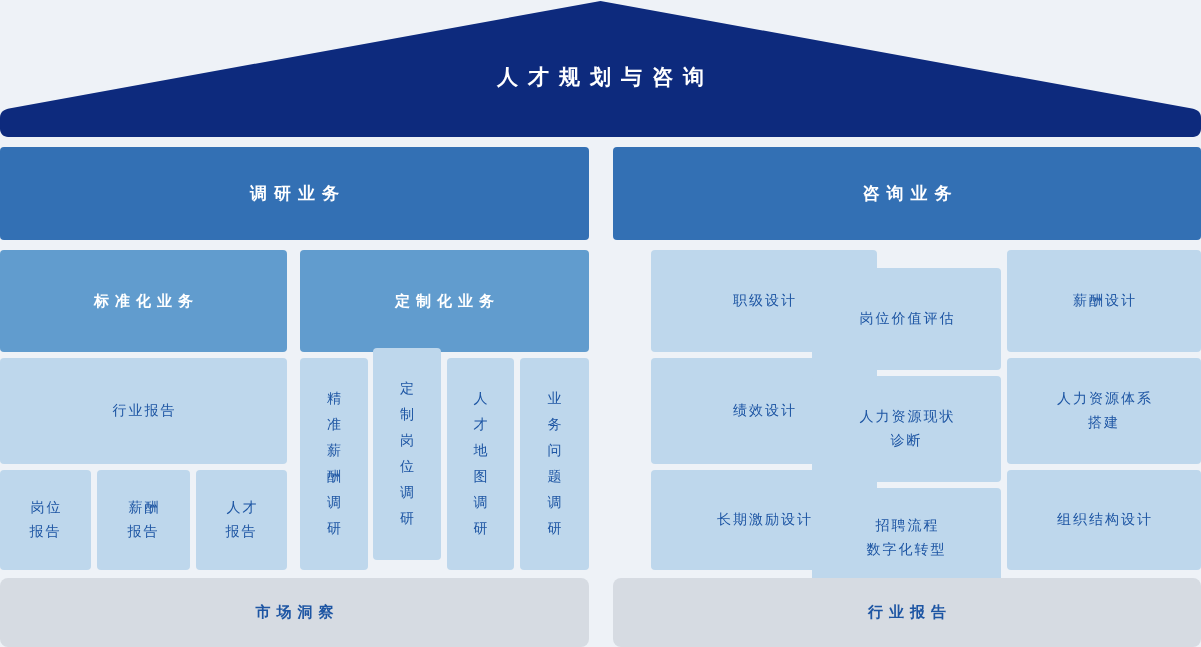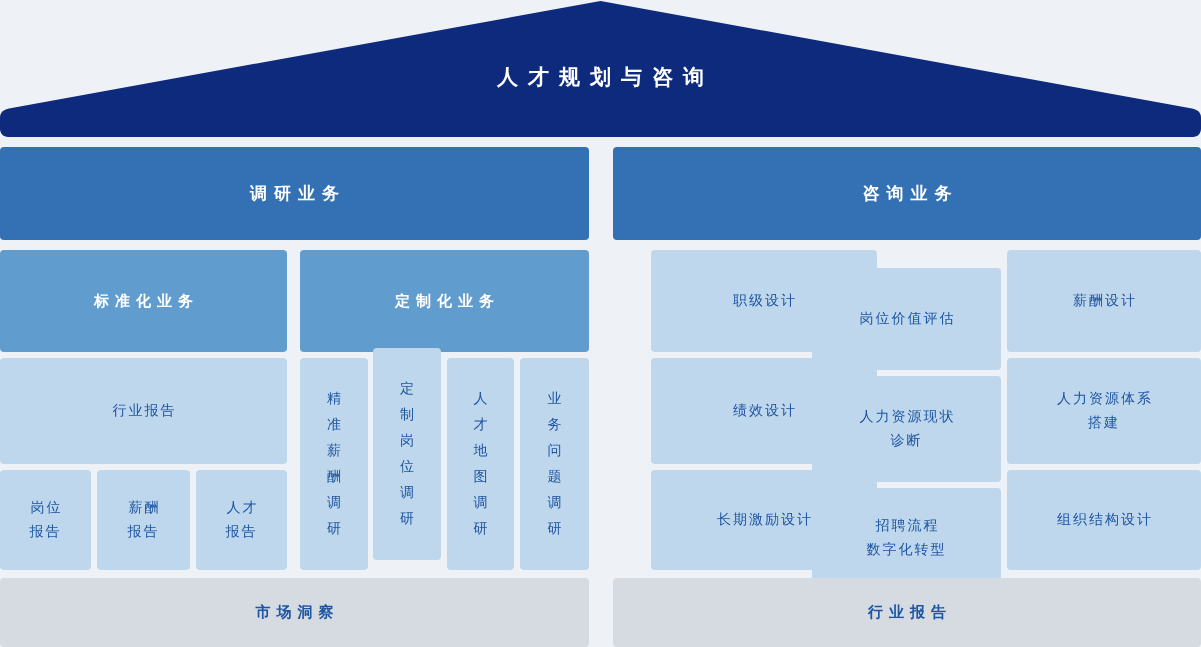--- a/index.html
+++ b/index.html
@@ -43,21 +43,21 @@
   }
   .vcell span {
     display:block; width:1em;
     word-break:break-all; line-height:1.85;
     letter-spacing:0; text-indent:0;
   }
   .footer-bar {
     background: var(--footer, #d6dbe2);
     color: var(--cell_text, #1d55a3);
     font-size:15px; font-weight:bold;
-    letter-spacing:6px; text-indent:6px;
+    letter-spacing:6px; text-indent:6px;border-radius:8px;
   }
 
   
   .l-header   { left:0;   top:147px; width:589px; height:93px;  }
   .l-standard { left:0;   top:250px; width:287px; height:102px; }
   .l-custom   { left:300px; top:250px; width:289px; height:102px; }
   .l-industry { left:0;   top:358px; width:287px; height:106px; }
   .l-rep1     { left:0;   top:470px; width:91px;  height:100px; }
   .l-rep2     { left:97px;  top:470px; width:93px; height:100px; }
   .l-rep3     { left:196px; top:470px; width:91px; height:100px; }

